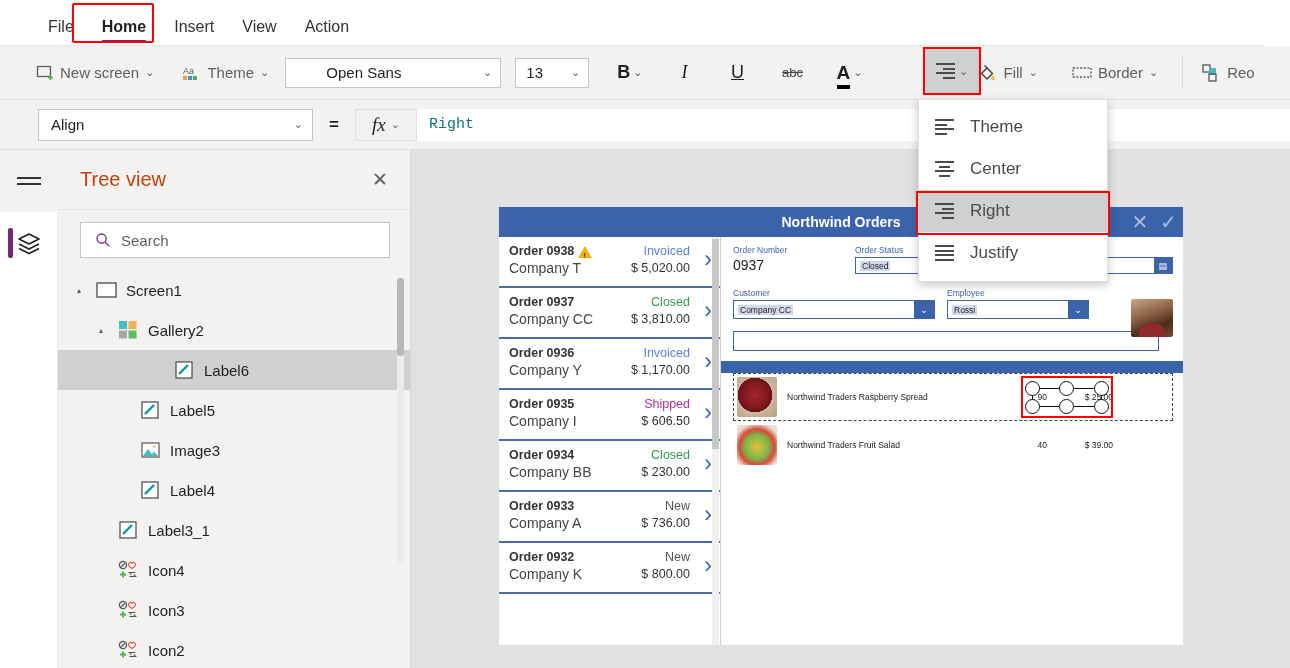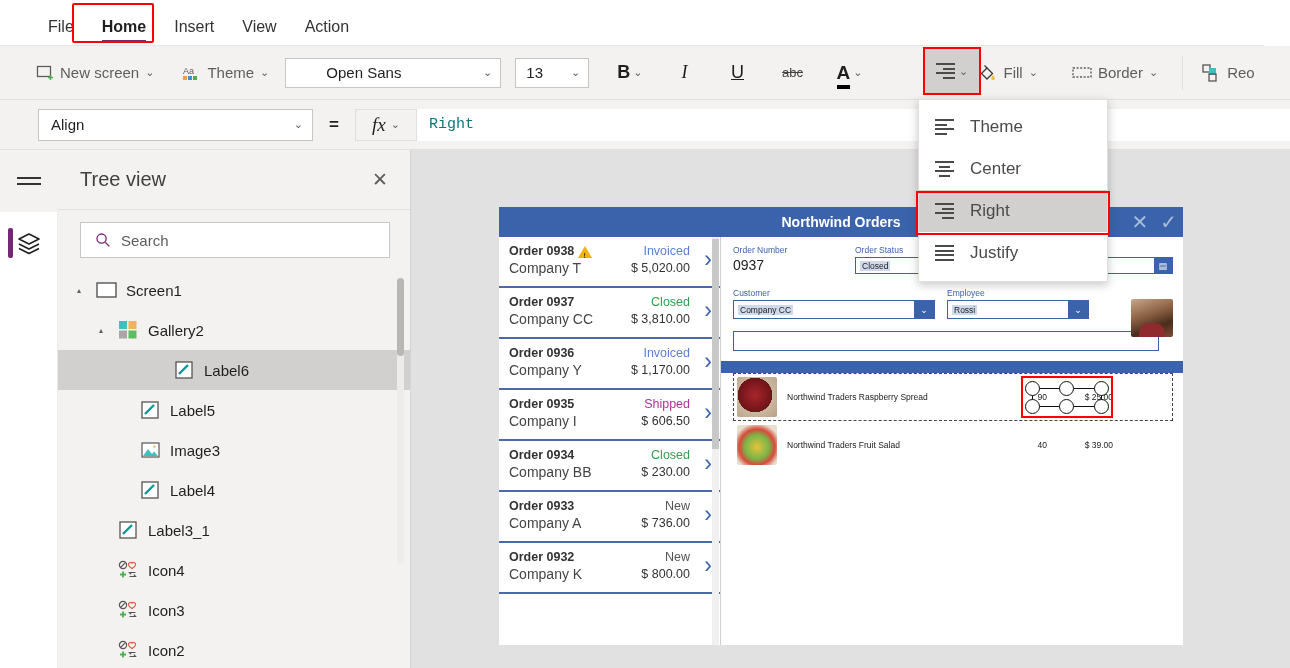--- a/index.html
+++ b/index.html
@@ -142,21 +142,21 @@
 
   
   .treepanel{
     position:absolute; left:58px; top:150px; width:353px; height:518px;
     background:#f3f2f1; border-right:1px solid #d6d4d2;
   }
   .tree-header{
     height:60px; display:flex; align-items:center; justify-content:space-between;
     padding:0 22px 0 22px; border-bottom:1px solid #e4e2e0;
   }
-  .tree-title{ font-size:20px; color:#404040; }
+  .tree-title{ font-size:20px; color:#c2410c; }
   .close-x{ font-size:19px; color:#605e5c; cursor:pointer; line-height:1; }
   .searchrow{ padding:12px 20px 12px 22px; }
   .searchbox{
     height:36px; background:#fff; border:1px solid #c8c6c4;
     display:flex; align-items:center; gap:10px; padding-left:14px;
     font-size:15px; color:#605e5c; cursor:text;
   }
   .tree-list{ position:relative; }
   .tnode{
     height:40px; display:flex; align-items:center; gap:9px;

